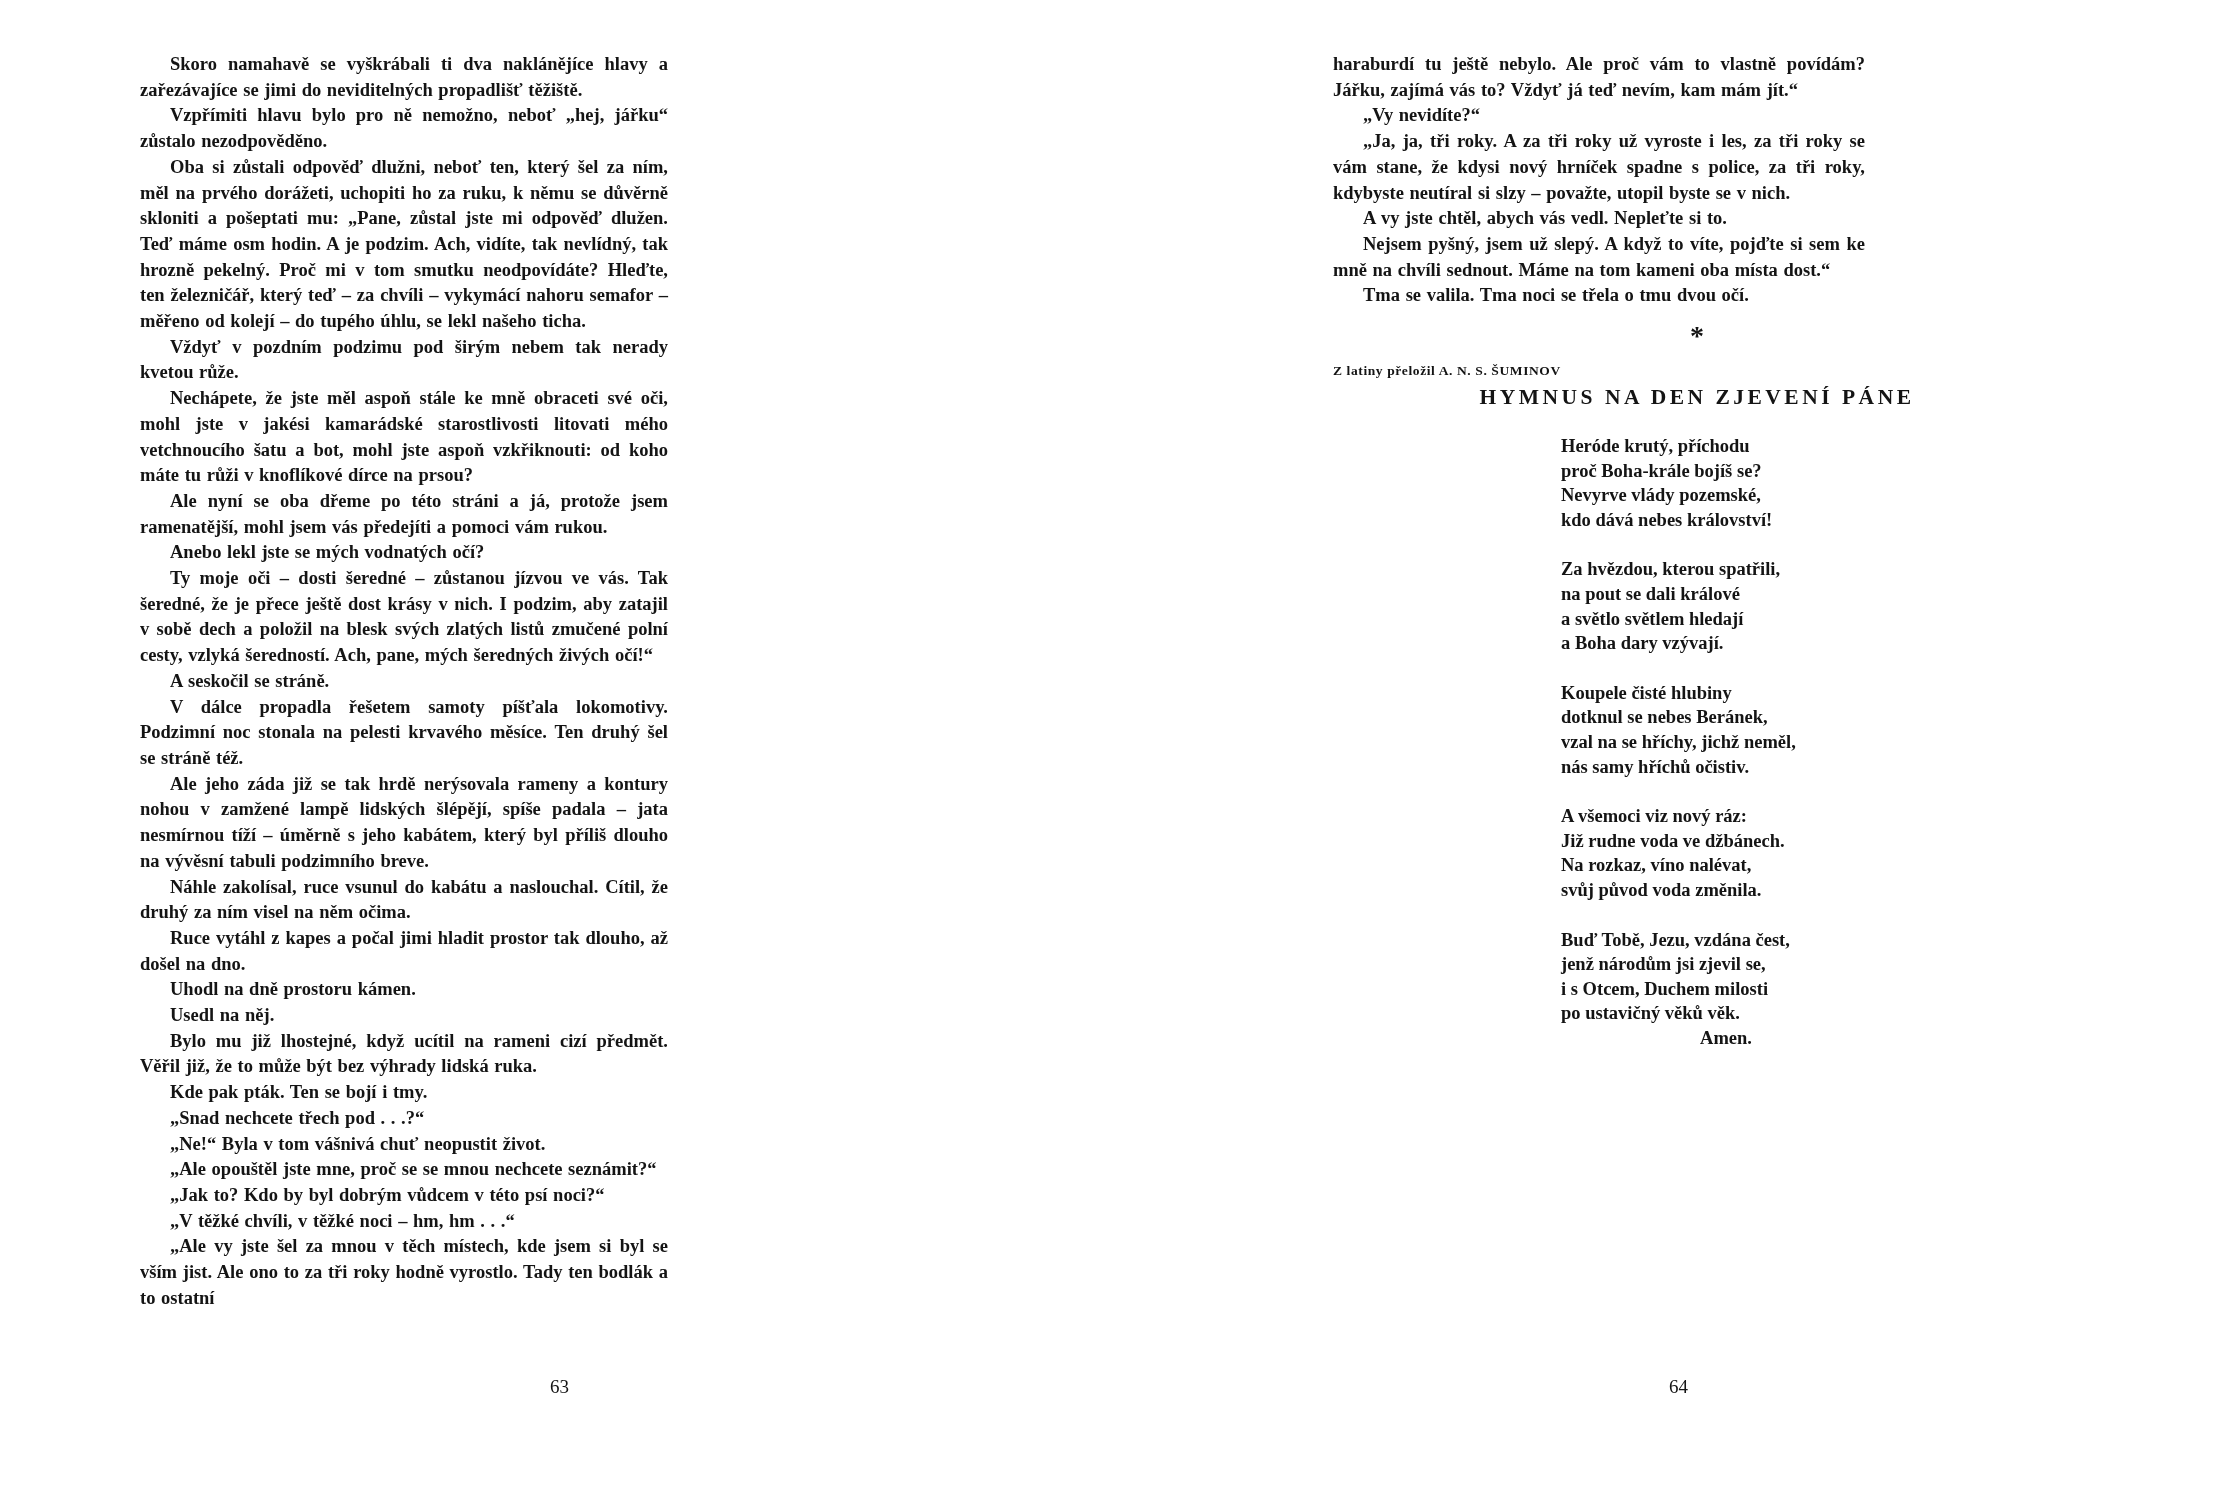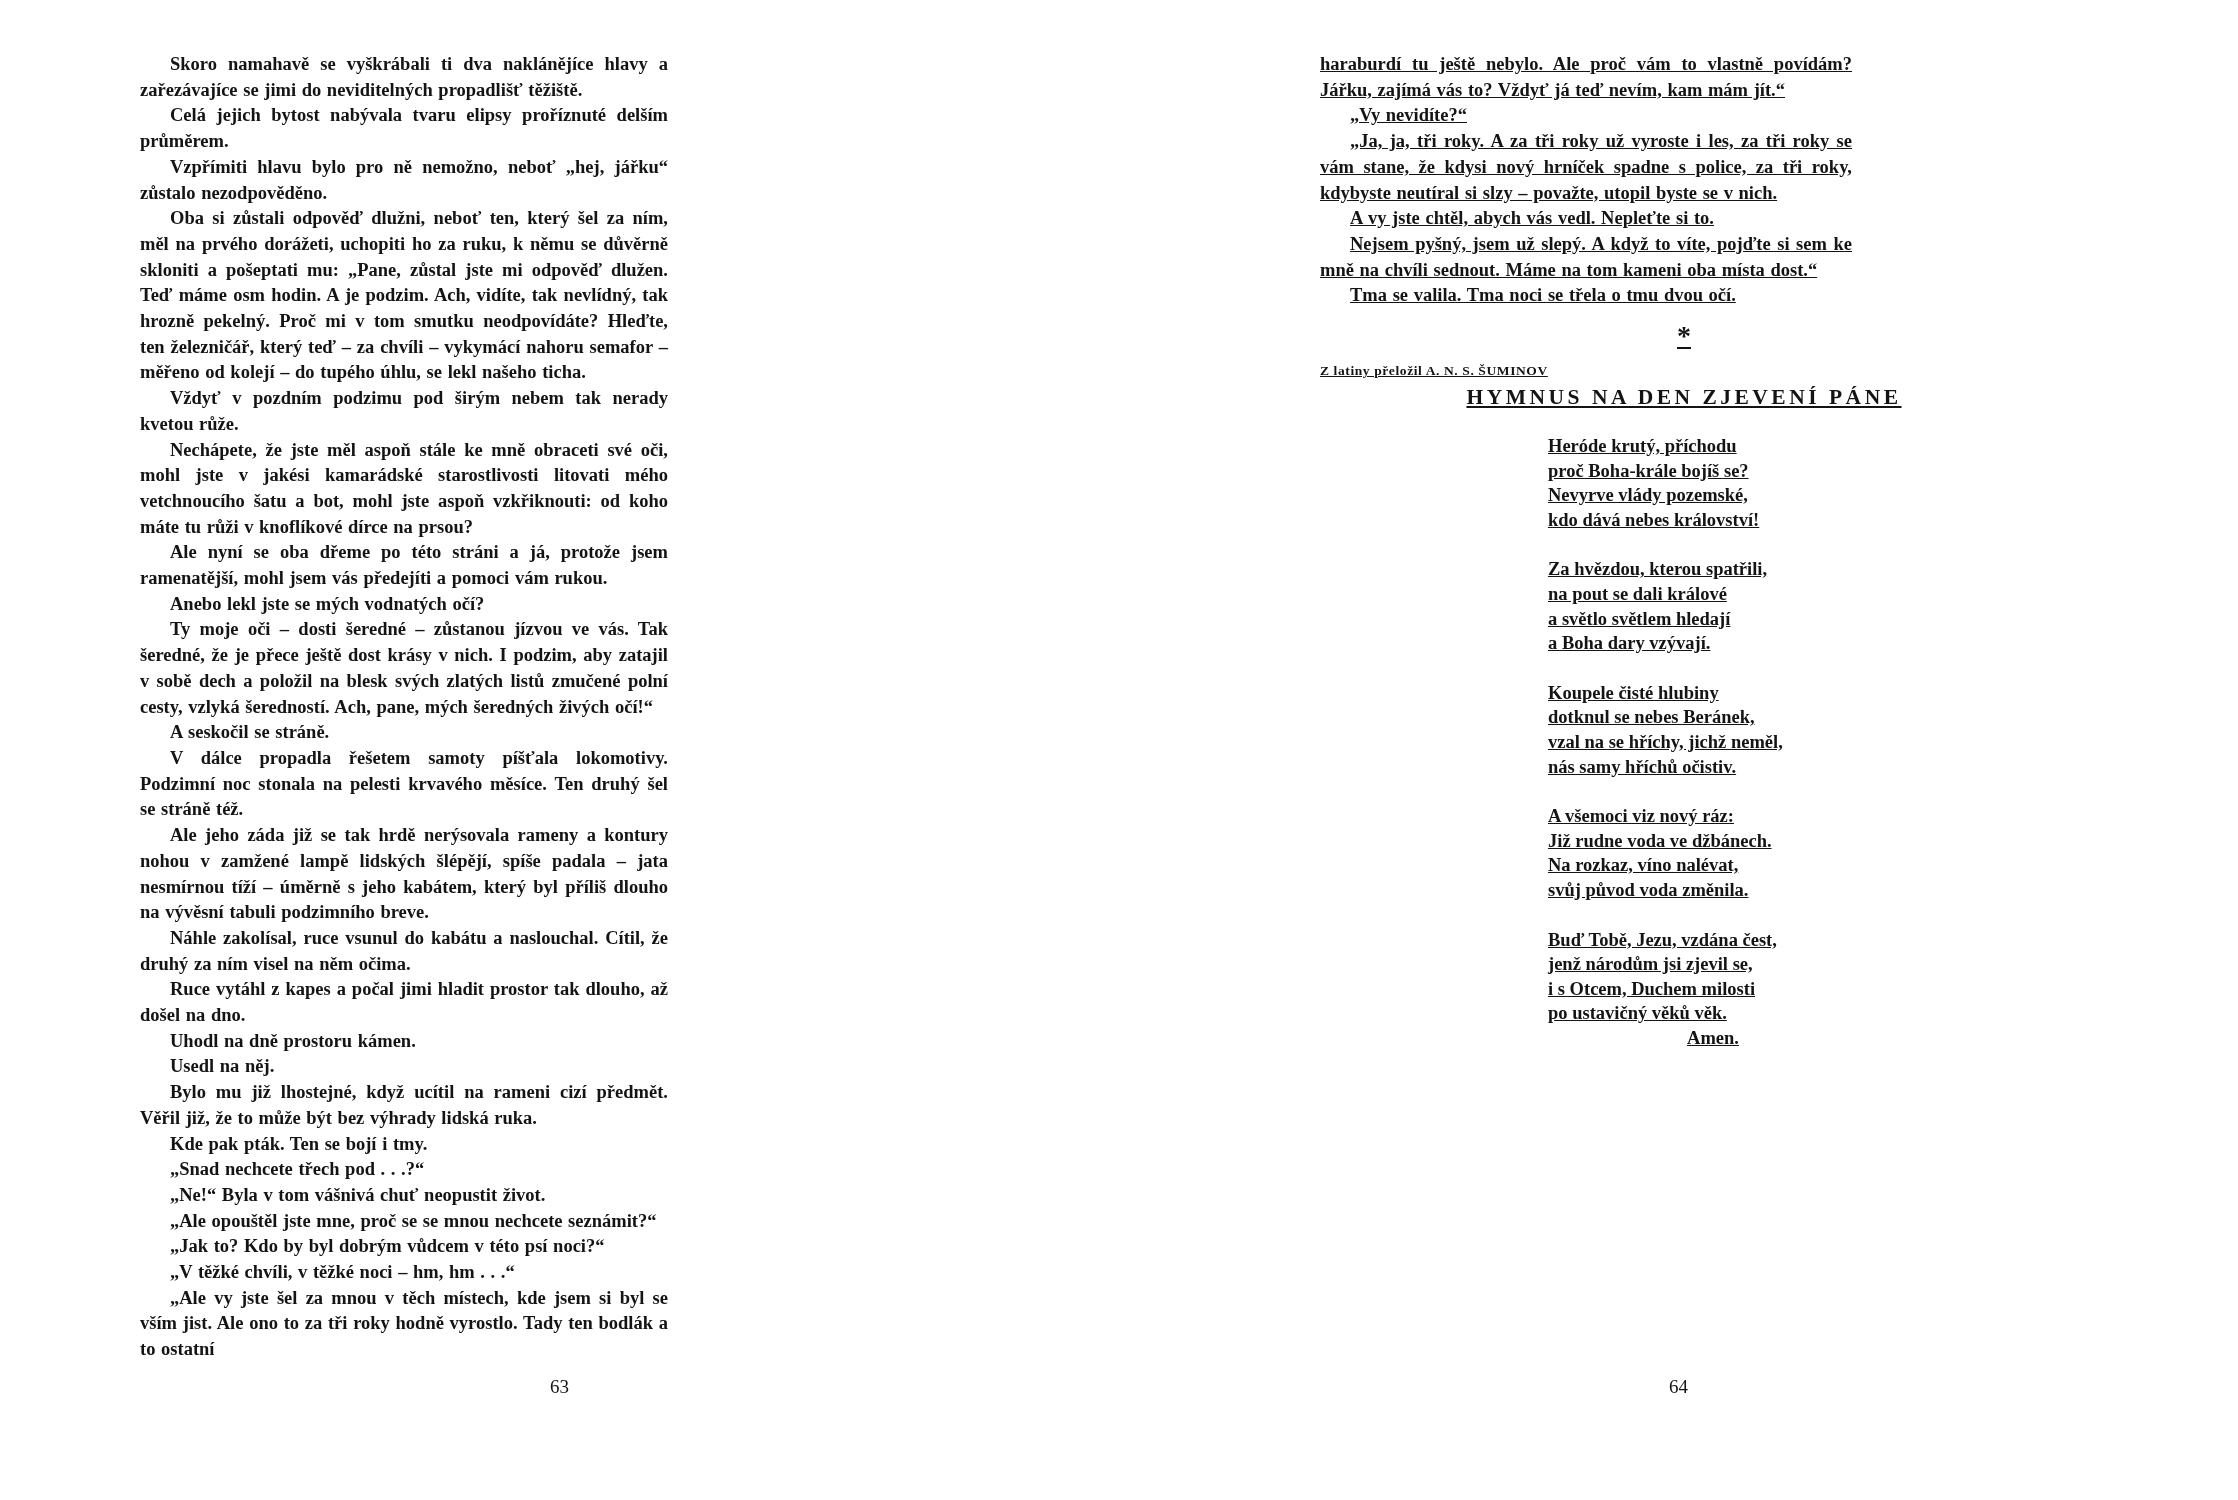--- a/index.html
+++ b/index.html
@@ -10,21 +10,21 @@
     font-family:"Liberation Serif", serif;
     color:#141414;
     overflow:hidden;
   }
   .half { position:absolute; top:0; height:1500px; width:1119px; }
   #half-left  { left:0; }
   #half-right { left:1119px; }
 
   .text-col { position:absolute; top:52px; }
   #left-col  { left:140px; width:528px; }
-  #right-col { left:201px; width:532px;text-decoration:underline; }
+  #right-col { left:214px; width:532px; }
 
   p.para {
     margin:0;
     text-align:justify;
     text-indent:30px;
     font-weight:bold;
     font-size:18.5px;
     line-height:25.7px;
     word-spacing:1px;
   }
@@ -64,21 +64,20 @@
   .stanza { margin:0 0 25px 0; }
   .poem-line { white-space:nowrap; }
   .poem-closing { text-align:center; }
 </style>
 </head>
 <body>
 
 <div class="half" id="half-left">
   <div class="text-col" id="left-col">
       <p class="para">Skoro namahavě se vyškrábali ti dva naklánějíce hlavy a zařezávajíce se jimi do neviditelných propadlišť těžiště.</p>
-      <p class="para">Celá jejich bytost nabývala tvaru elipsy proříznuté delším průměrem.</p>
       <p class="para">Vzpřímiti hlavu bylo pro ně nemožno, neboť „hej, jářku“ zůstalo nezodpověděno.</p>
       <p class="para">Oba si zůstali odpověď dlužni, neboť ten, který šel za ním, měl na prvého dorážeti, uchopiti ho za ruku, k němu se důvěrně skloniti a pošeptati mu: „Pane, zůstal jste mi odpověď dlužen. Teď máme osm hodin. A je podzim. Ach, vidíte, tak nevlídný, tak hrozně pekelný. Proč mi v tom smutku neodpovídáte? Hleďte, ten železničář, který teď – za chvíli – vykymácí nahoru semafor – měřeno od kolejí – do tupého úhlu, se lekl našeho ticha.</p>
       <p class="para">Vždyť v pozdním podzimu pod širým nebem tak nerady kvetou růže.</p>
       <p class="para">Nechápete, že jste měl aspoň stále ke mně obraceti své oči, mohl jste v jakési kamarádské starostlivosti litovati mého vetchnoucího šatu a bot, mohl jste aspoň vzkřiknouti: od koho máte tu růži v knoflíkové dírce na prsou?</p>
       <p class="para">Ale nyní se oba dřeme po této stráni a já, protože jsem ramenatější, mohl jsem vás předejíti a pomoci vám rukou.</p>
       <p class="para">Anebo lekl jste se mých vodnatých očí?</p>
       <p class="para">Ty moje oči – dosti šeredné – zůstanou jízvou ve vás. Tak šeredné, že je přece ještě dost krásy v nich. I podzim, aby zatajil v sobě dech a položil na blesk svých zlatých listů zmučené polní cesty, vzlyká šeredností. Ach, pane, mých šeredných živých očí!“</p>
       <p class="para">A seskočil se stráně.</p>
       <p class="para">V dálce propadla řešetem samoty píšťala lokomotivy. Podzimní noc stonala na pelesti krvavého měsíce. Ten druhý šel se stráně též.</p>
       <p class="para">Ale jeho záda již se tak hrdě nerýsovala rameny a kontury nohou v zamžené lampě lidských šlépějí, spíše padala – jata nesmírnou tíží – úměrně s jeho kabátem, který byl příliš dlouho na vývěsní tabuli podzimního breve.</p>

